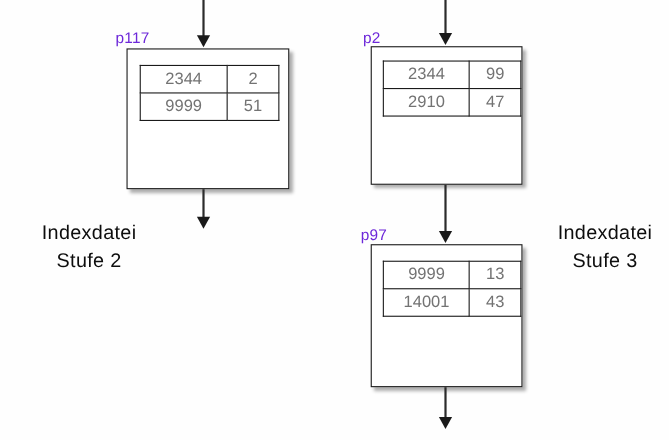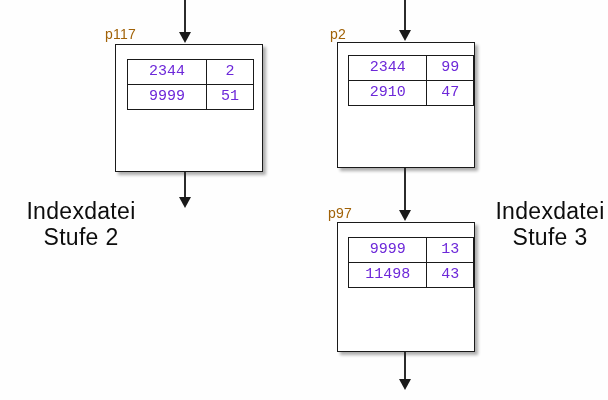--- a/index.html
+++ b/index.html
@@ -24,38 +24,38 @@
     box-shadow: 3px 3px 3px rgba(0,0,0,0.32);
     box-sizing: border-box;
   }
 
   
   .block-label {
     position: absolute;
     font-family: "Liberation Sans", sans-serif;
     font-size: 14px;
     font-weight: 400;
-    color: #a16207;
+    color: #6d28d9;
     letter-spacing: 0.2px;
     white-space: nowrap;
     line-height: 1;
   }
 
   
   .entry-table {
     position: absolute;
     border-collapse: collapse;
     table-layout: fixed;
     background: #ffffff;
   }
   .entry-table td {
     border: 1.3px solid #1a1a1a;
-    font-family: Liberation Mono, monospace;
+    font-family: Liberation Sans, sans-serif;
     font-size: 15px;
-    color: #6d28d9;
+    color: #737373;
     text-align: center;
     padding: 0;
     height: 24px;
     line-height: 24px;
   }
   .entry-table td.key  { width: 78px; }
   .entry-table td.ptr  { width: 46px; }
 
   
   .arrow {
@@ -79,21 +79,21 @@
     border-right: 6px solid transparent;
     border-top: 11px solid #1a1a1a;
     transform: translateX(-6px);
   }
 
   
   .caption {
     position: absolute;
     text-align: center;
     font-family: "Liberation Sans", sans-serif;
-    font-size: 23px;
+    font-size: 18px;
     color: #0d0d0d;
     line-height: 26px;
     letter-spacing: 0.3px;
     white-space: nowrap;
   }
 </style>
 </head>
 <body>
 
 <div id="canvas">
@@ -160,21 +160,21 @@
   <div class="block-label" style="left:328px; top:206px;">p97</div>
 
   <div class="block" style="left:337px; top:222px; width:138px; height:130px;">
     <table class="entry-table" style="left:10px; top:14px;">
       <tbody>
         <tr>
           <td class="key">9999</td>
           <td class="ptr">13</td>
         </tr>
         <tr>
-          <td class="key">11498</td>
+          <td class="key">14001</td>
           <td class="ptr">43</td>
         </tr>
       </tbody>
     </table>
   </div>
 
   <div class="arrow" style="left:405px; top:352px;">
     <div class="shaft" style="height:28px;"></div>
     <div class="head" style="top:27px;"></div>
   </div>

